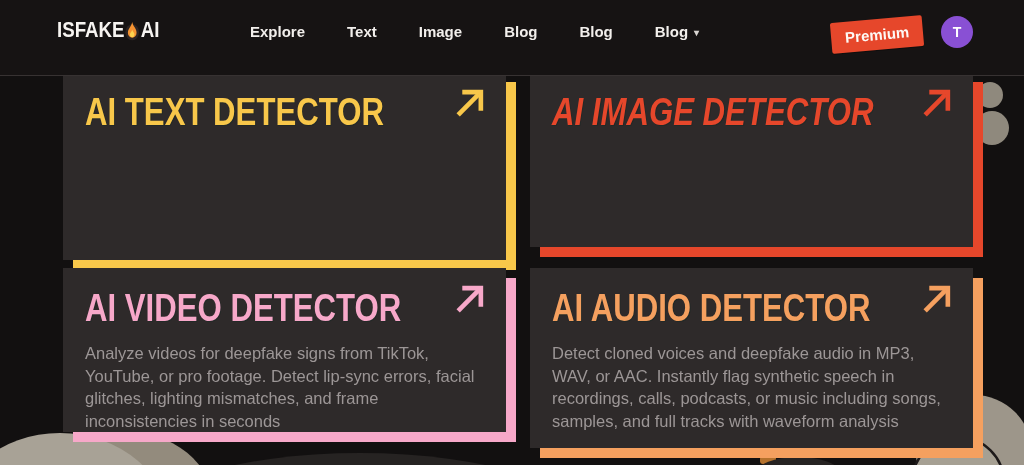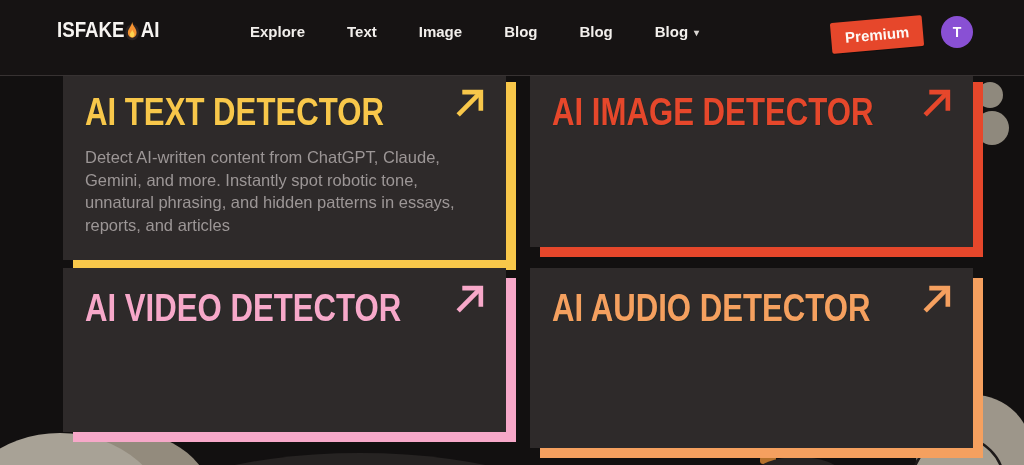--- a/index.html
+++ b/index.html
@@ -61,21 +61,21 @@
   .frag-c { left:860px; width:115px; }
   
   .card {
     position:absolute; z-index:2;
     width:443px;
     background:#2e2a2a;
     box-shadow:10px 10px 0 0 var(--accent);
     padding:21px 24px 0 22px;
   }
   .card-1 { left:63px;  top:72px;  height:188px; }
-  .card-2 { left:530px; top:72px;  height:175px; }
+  .card-2 { left:530px; top:72px;  height:175px;font-style:italic; }
   .card-3 { left:63px;  top:268px; height:164px; }
   .card-4 { left:530px; top:268px; height:180px; }
   .card-title {
     color:var(--accent);
     font-size:38px; font-weight:bold; line-height:1;
     letter-spacing:0px;
     transform:scaleX(0.82); transform-origin:left center;
     white-space:nowrap;
     text-shadow:1px 1px 0 rgba(20,40,35,.45);
   }
@@ -152,53 +152,57 @@
     </span>
   </nav>
   <button class="premium-btn">Premium</button>
   <div class="avatar">
     <span>T</span>
   </div>
 </div>
 
 <div class="card card-1" style="--accent: #f8c74a;">
   <div class="card-title">AI TEXT DETECTOR</div>
-  <div class="card-desc">Detect AI-written content from ChatGPT, Claude,
-Gemini, and more. Instantly spot robotic tone,
-unnatural phrasing, and hidden patterns in essays,
-reports, and articles</div>
   <span class="card-arrow">
     <svg viewBox="0 0 32 32" fill="none" stroke="currentColor" stroke-width="4.5">
       <path d="M5 27 L25 7"></path>
         <path d="M9 5 H27 V23"></path>
     </svg>
   </span>
 </div>
 
 <div class="card card-2" style="--accent: #e6472b;">
   <div class="card-title">AI IMAGE DETECTOR</div>
   <span class="card-arrow">
     <svg viewBox="0 0 32 32" fill="none" stroke="currentColor" stroke-width="4.5">
       <path d="M5 27 L25 7"></path>
         <path d="M9 5 H27 V23"></path>
     </svg>
   </span>
 </div>
 
 <div class="card card-3" style="--accent: #f7a8c9;">
   <div class="card-title">AI VIDEO DETECTOR</div>
+  <div class="card-desc">Analyze videos for deepfake signs from TikTok,
+YouTube, or pro footage. Detect lip-sync errors, facial
+glitches, lighting mismatches, and frame
+inconsistencies in seconds</div>
   <span class="card-arrow">
     <svg viewBox="0 0 32 32" fill="none" stroke="currentColor" stroke-width="4.5">
       <path d="M5 27 L25 7"></path>
         <path d="M9 5 H27 V23"></path>
     </svg>
   </span>
 </div>
 
 <div class="card card-4" style="--accent: #f5a05f;">
   <div class="card-title">AI AUDIO DETECTOR</div>
+  <div class="card-desc">Detect cloned voices and deepfake audio in MP3,
+WAV, or AAC. Instantly flag synthetic speech in
+recordings, calls, podcasts, or music including songs,
+samples, and full tracks with waveform analysis</div>
   <span class="card-arrow">
     <svg viewBox="0 0 32 32" fill="none" stroke="currentColor" stroke-width="4.5">
       <path d="M5 27 L25 7"></path>
         <path d="M9 5 H27 V23"></path>
     </svg>
   </span>
 </div>
 
 </body></html>

